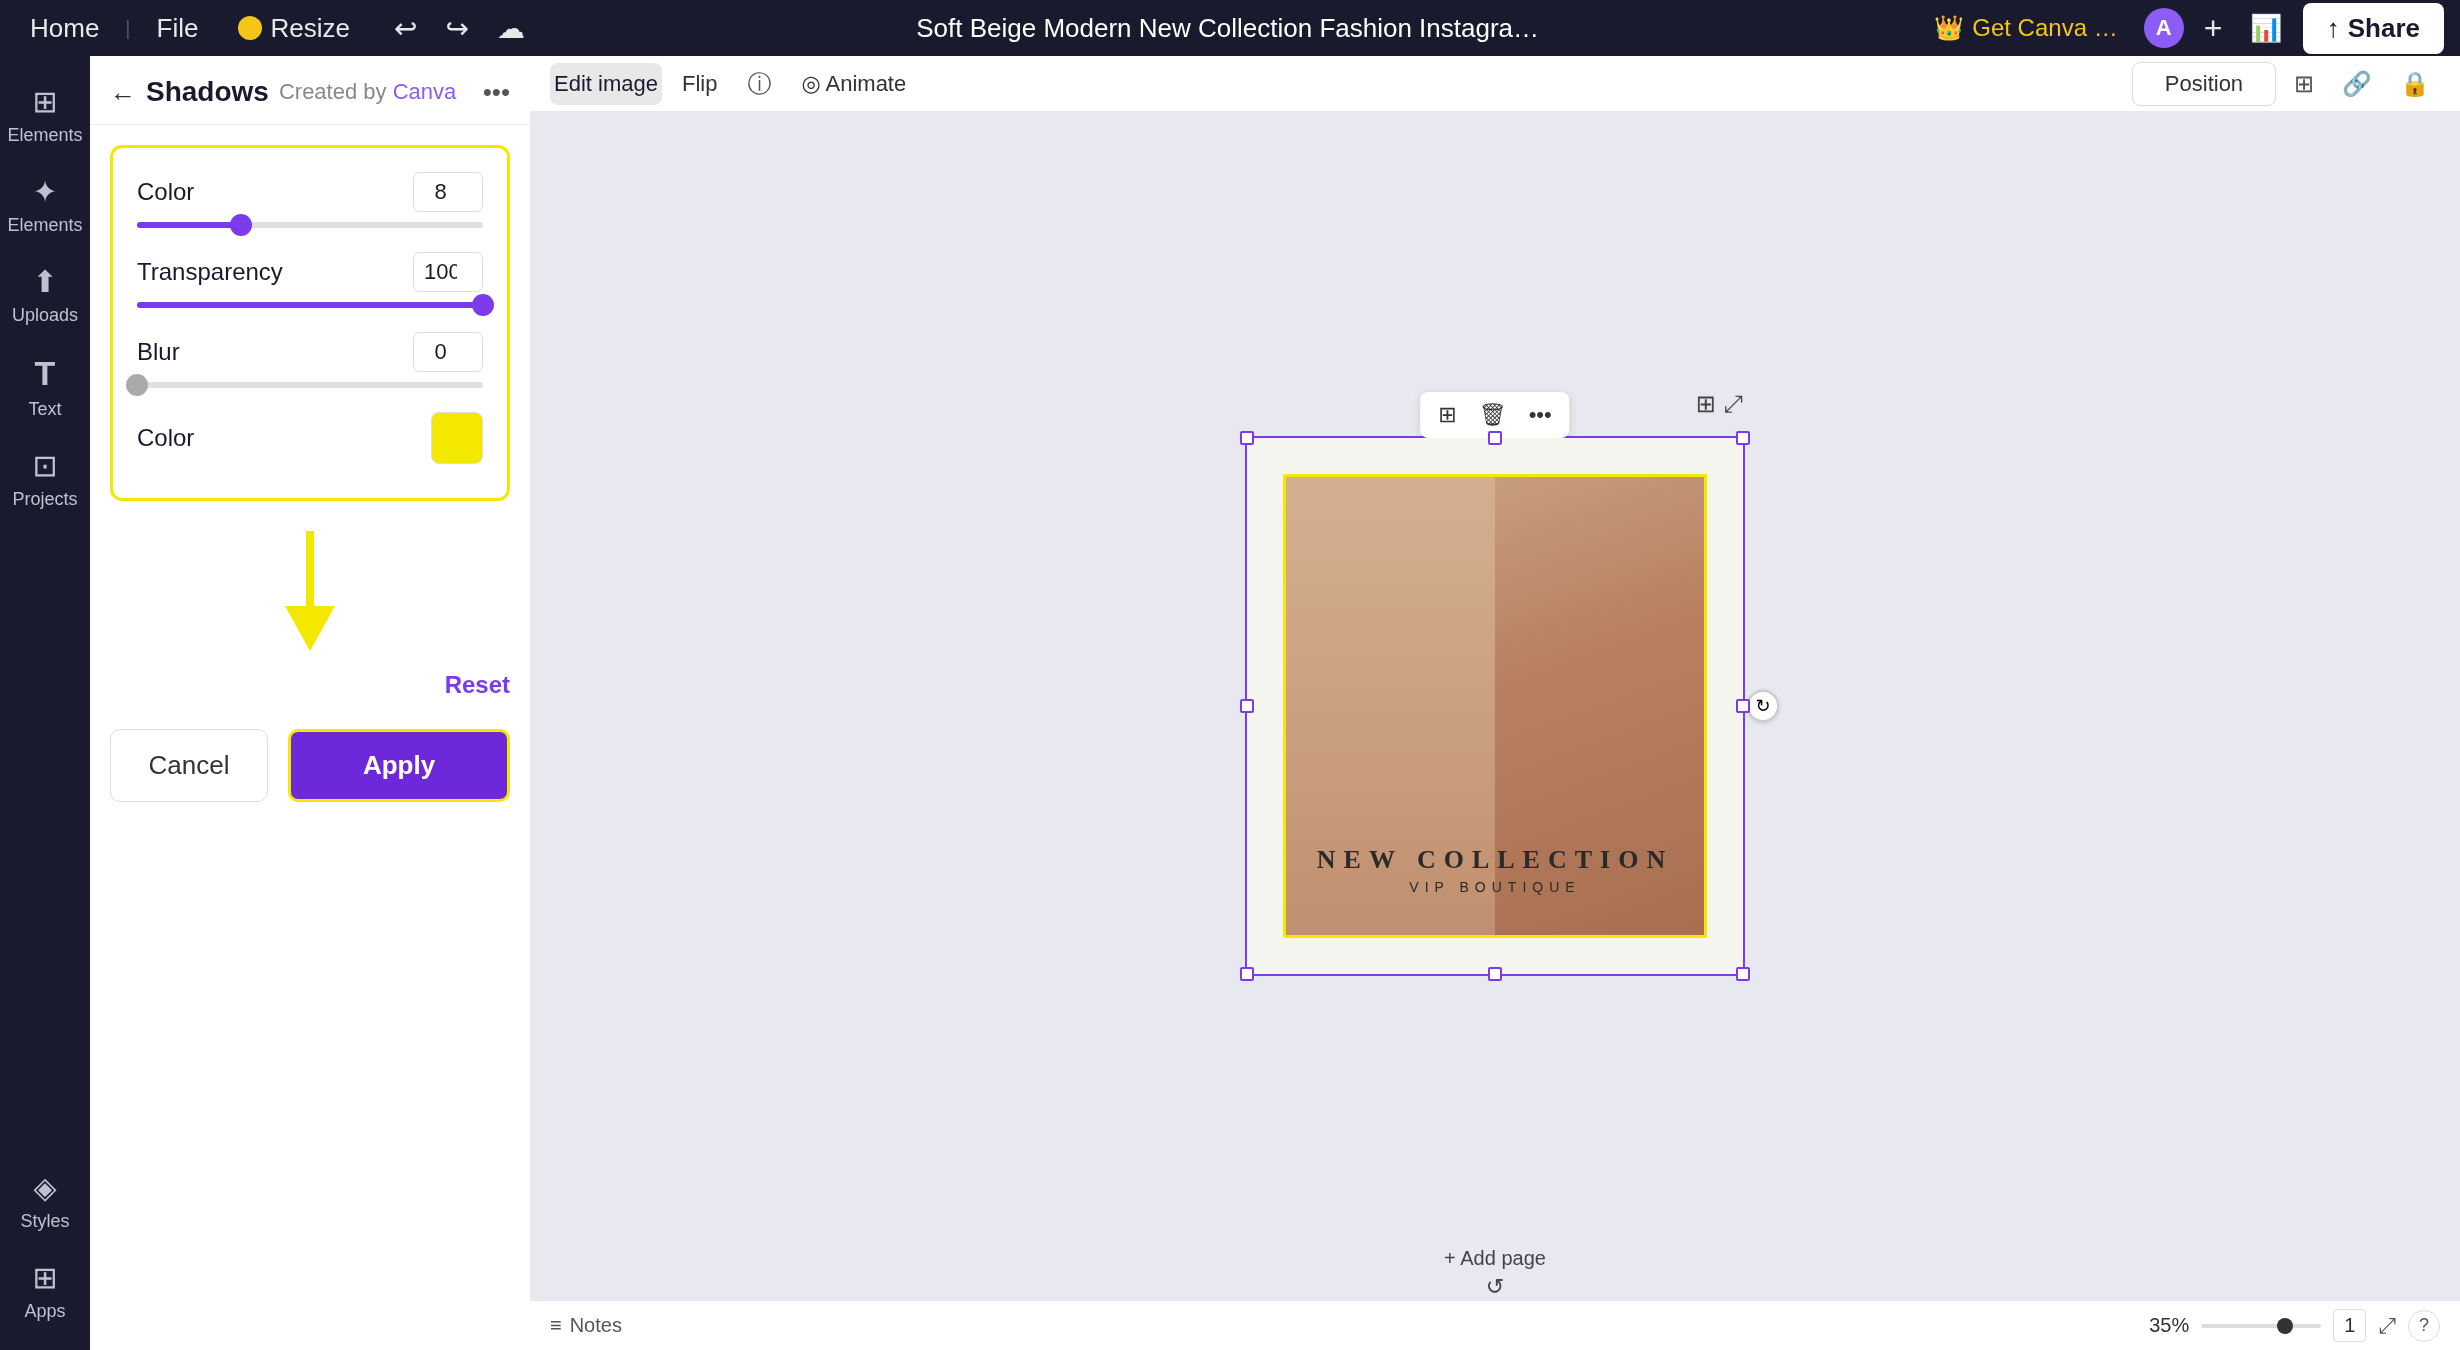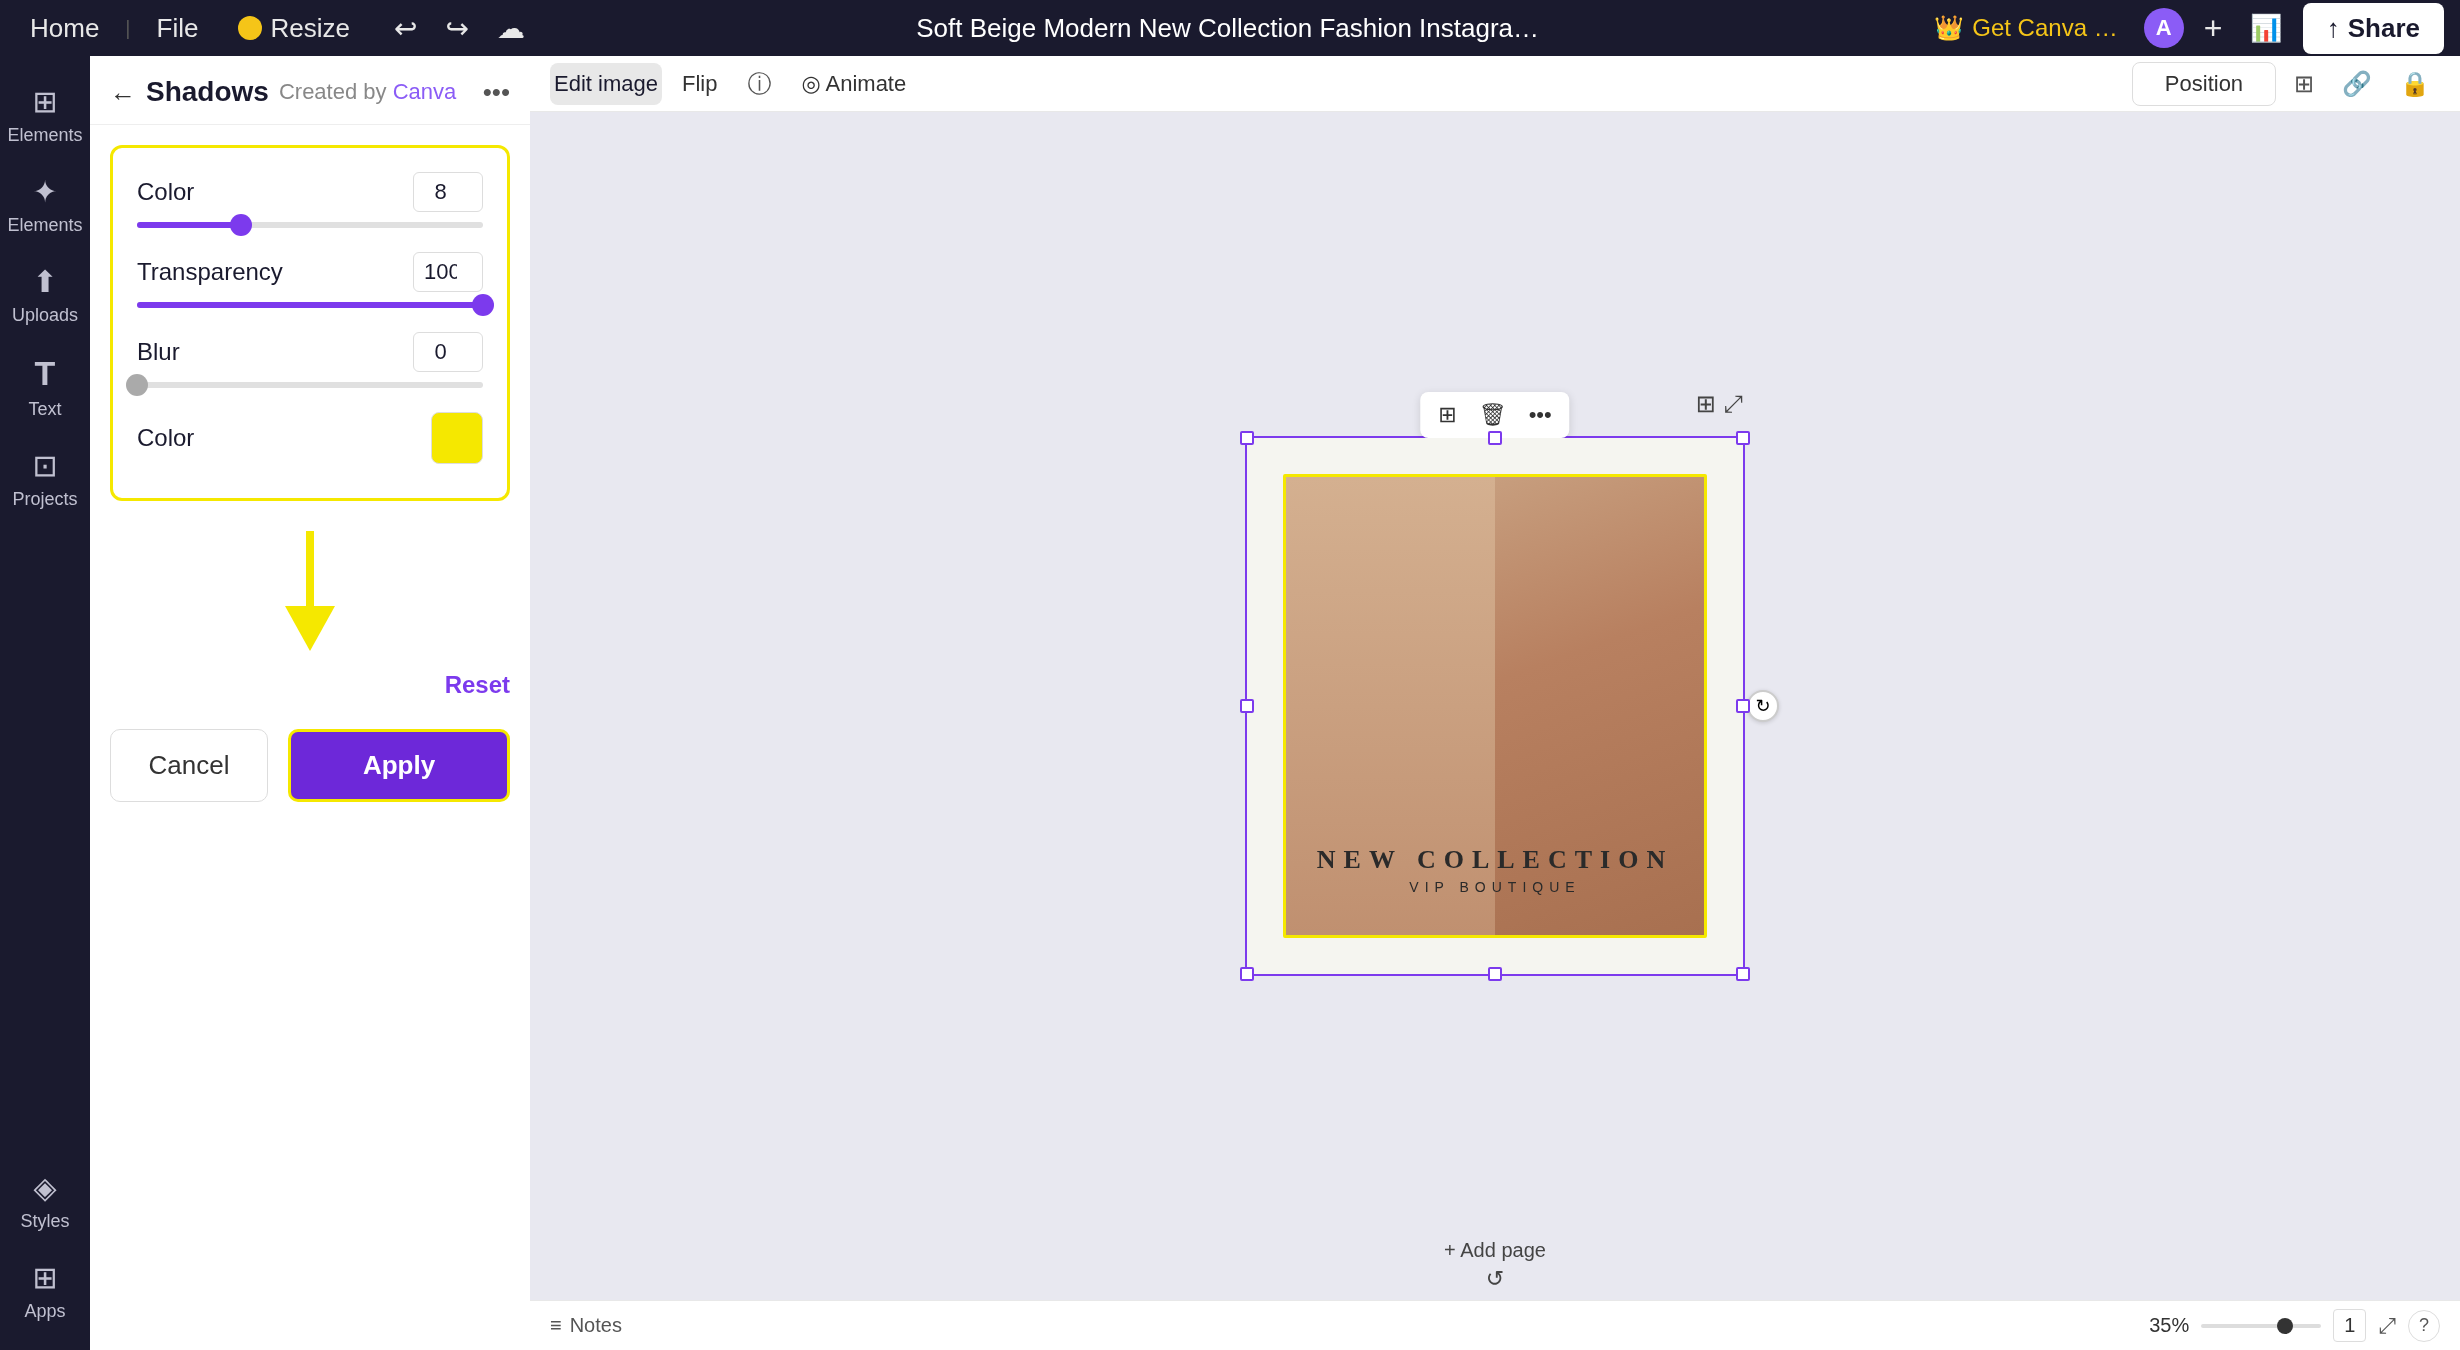--- a/index.html
+++ b/index.html
@@ -373,21 +373,21 @@
           <div class="fashion-text">
             <div class="fashion-title">NEW COLLECTION</div>
             <div class="fashion-subtitle">VIP BOUTIQUE</div>
           </div>
         </div>
       </div>
     </div>
   </div>
 </div>
 
-<div style="position:absolute;bottom:50px;left:530px;right:0;height:70px;background:#e8e8f0;display:flex;flex-direction:column;align-items:center;justify-content:center;gap:4px;">
+<div style="position:absolute;bottom:50px;left:530px;right:0;height:70px;background:#e8e8f0;display:flex;flex-direction:column;align-items:center;justify-content:flex-end;gap:4px;">
   <button class="add-page-btn" style="font-size:20px;color:#444;background:none;border:none;cursor:pointer;">+ Add page</button>
   <button class="refresh-btn" style="font-size:22px;color:#444;background:none;border:none;cursor:pointer;">↺</button>
 </div>
 
 <div class="status-bar">
   <button class="notes-btn">
     <span>≡</span>
     <span>Notes</span>
   </button>
   <div class="status-right">

